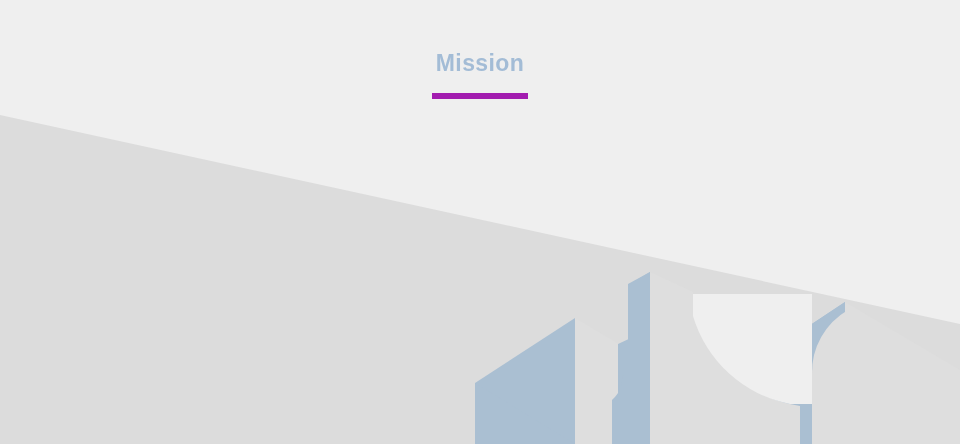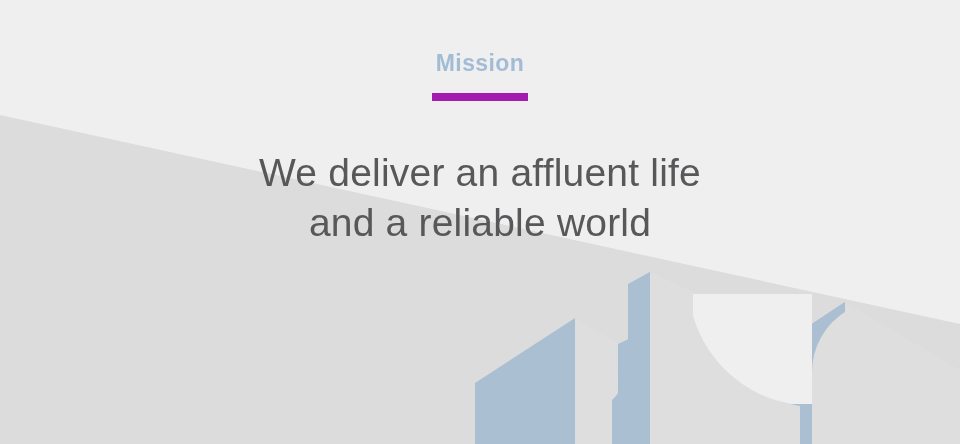--- a/index.html
+++ b/index.html
@@ -45,21 +45,21 @@
     text-align: center;
   }
   .eyebrow {
     display: inline-block;
     font-size: 23px;
     font-weight: bold;
     letter-spacing: 0.4px;
     color: #a3bcd6;
     line-height: 1.0;
     padding-bottom: 18px;
-    border-bottom: 8px solid #a21caf;
+    border-bottom: 6px solid #a21caf;
     padding-left: 4px;
     padding-right: 4px;
   }
   .headline {
     position: absolute;
     left: 0;
     top: 122px;
     width: 960px;
     text-align: center;
     color: #58585a;
@@ -115,19 +115,15 @@
 
     <path d="M628,380 L628,444 L612,444 L612,400 A30,30 0 0 0 622,374 Z" fill="#aabfd2"></path>
   </svg>
 
   <div class="content">
 
     <div class="eyebrow-wrap">
       <span class="eyebrow">Mission</span>
     </div>
 
-    <h1 class="headline">
-      <span class="line">We deliver an affluent life</span>
-      <span class="line">and a reliable world</span>
-    </h1>
 
   </div>
 </div>
 
 </body></html>

